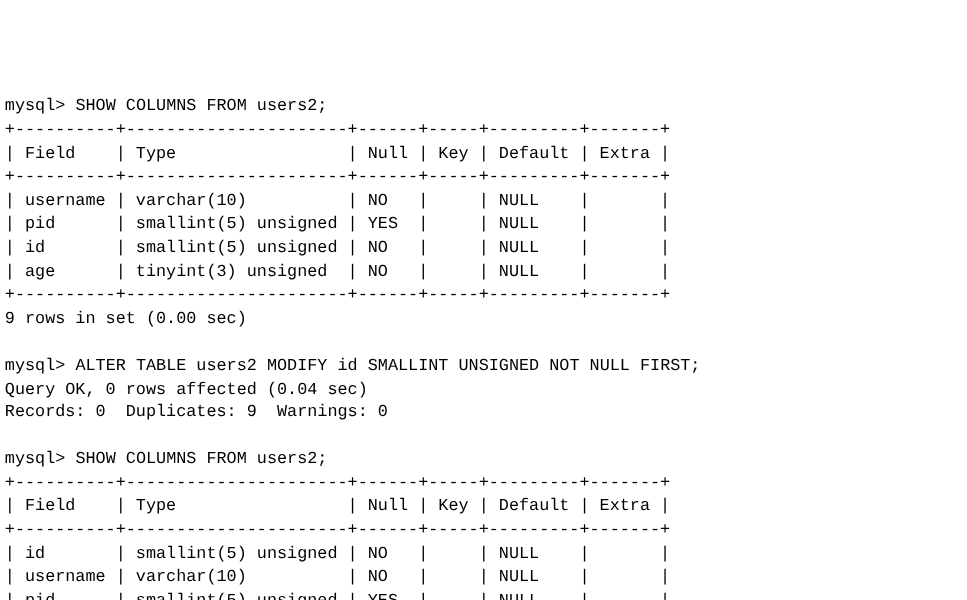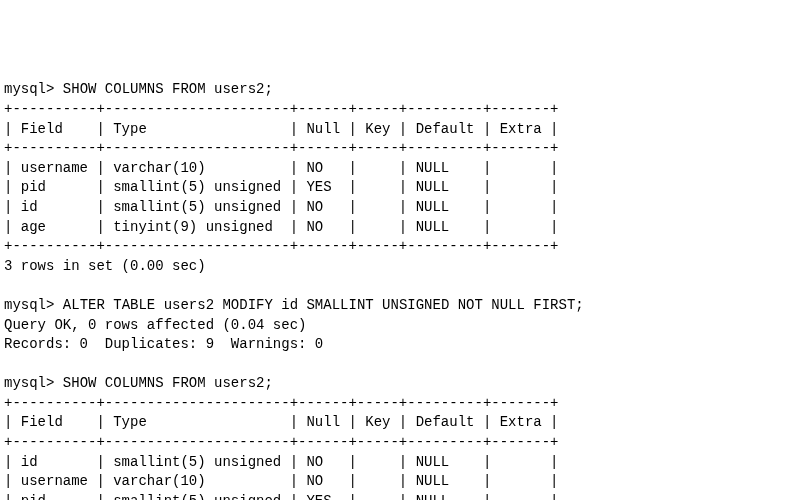--- a/index.html
+++ b/index.html
@@ -20,23 +20,23 @@
 
 
 
 <div><span><span>mysql&gt;</span> <span>SHOW COLUMNS FROM users2;</span></span>
 <span>+----------+----------------------+------+-----+---------+-------+</span>
 <span>| Field    | Type                 | Null | Key | Default | Extra |</span>
 <span>+----------+----------------------+------+-----+---------+-------+</span>
 <span>| username | varchar(10)          | NO   |     | NULL    |       |</span>
 <span>| pid      | smallint(5) unsigned | YES  |     | NULL    |       |</span>
 <span>| id       | smallint(5) unsigned | NO   |     | NULL    |       |</span>
-<span>| age      | tinyint(9) unsigned  | NO   |     | NULL    |       |</span>
+<span>| age      | tinyint(3) unsigned  | NO   |     | NULL    |       |</span>
 <span>+----------+----------------------+------+-----+---------+-------+</span>
-<span>3 rows in set (0.00 sec)</span>
+<span>9 rows in set (0.00 sec)</span>
 
 <span><span>mysql&gt;</span> <span>ALTER TABLE users2 MODIFY id SMALLINT UNSIGNED NOT NULL FIRST;</span></span>
 <span>Query OK, 0 rows affected (0.04 sec)</span>
 <span>Records: 0  Duplicates: 9  Warnings: 0</span>
 
 <span><span>mysql&gt;</span> <span>SHOW COLUMNS FROM users2;</span></span>
 <span>+----------+----------------------+------+-----+---------+-------+</span>
 <span>| Field    | Type                 | Null | Key | Default | Extra |</span>
 <span>+----------+----------------------+------+-----+---------+-------+</span>
 <span>| id       | smallint(5) unsigned | NO   |     | NULL    |       |</span>

